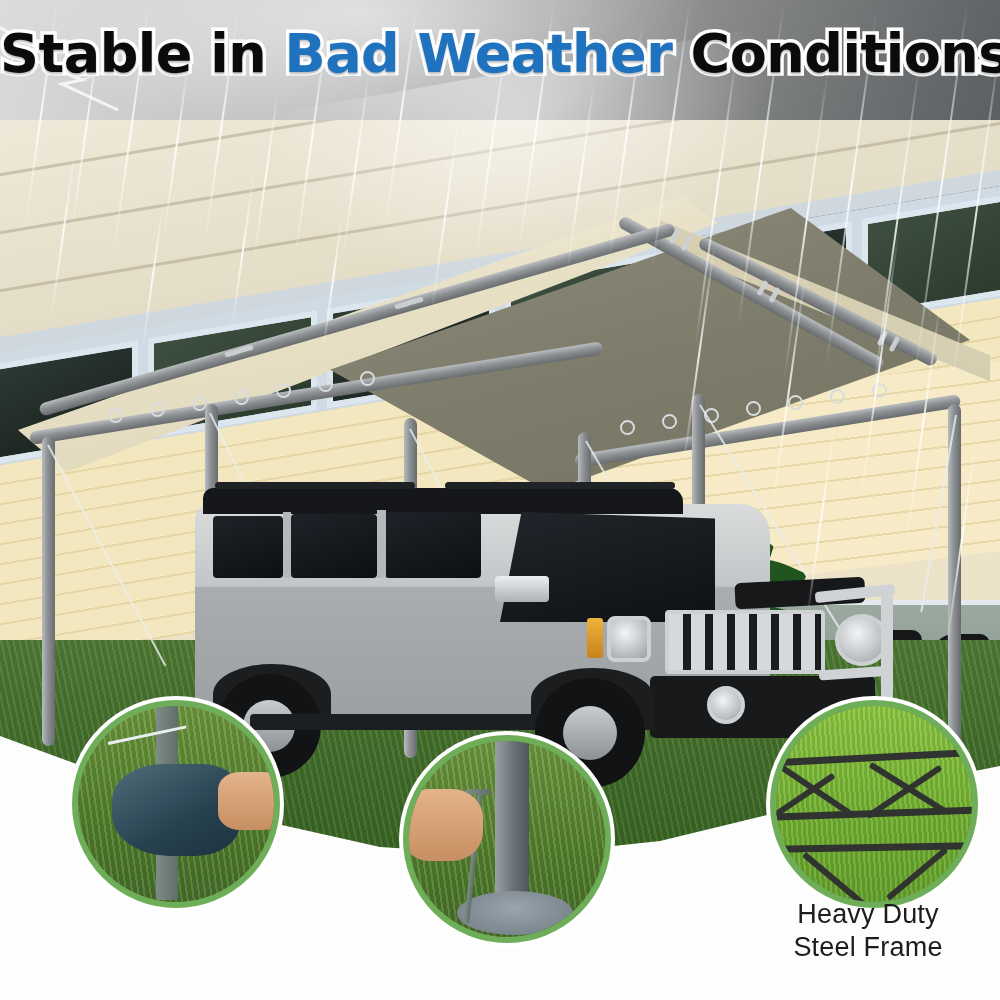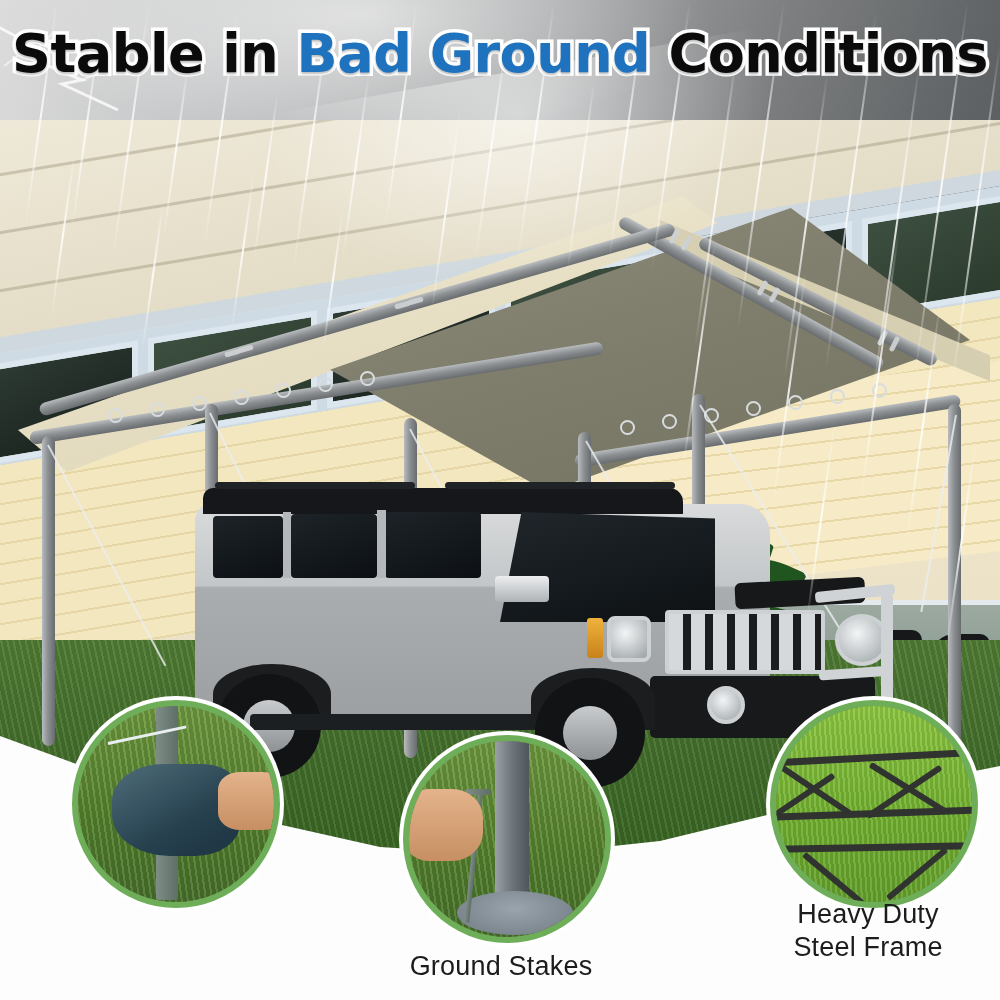--- a/index.html
+++ b/index.html
@@ -448,22 +448,21 @@
       <div class="bar" style="left:6px;top:58px;width:88px;height:6px;transform:rotate(34deg);transform-origin:left top;"></div>
       <div class="bar" style="left:90px;top:108px;width:88px;height:6px;transform:rotate(-34deg);transform-origin:left top;"></div>
       <div class="bar" style="left:96px;top:56px;width:90px;height:6px;transform:rotate(32deg);transform-origin:left top;"></div>
       <div class="bar" style="left:-2px;top:106px;width:70px;height:6px;transform:rotate(-34deg);transform-origin:left top;"></div>
       <div class="bar" style="left:30px;top:146px;width:76px;height:6px;transform:rotate(40deg);transform-origin:left top;"></div>
       <div class="bar" style="left:110px;top:190px;width:76px;height:6px;transform:rotate(-40deg);transform-origin:left top;"></div>
     </div>
   </div>
 
 
-  <div class="label" style="left:361px;top:950px;width:280px;">Ground Stakes</div>
 
   <div class="label" style="left:728px;top:898px;width:280px;">Heavy Duty
 Steel Frame</div>
 
   <div class="title">
-    <span class="t-dark">Stable in </span><span class="t-blue">Bad Ground</span><span class="t-dark"> Conditions</span>
+    <span class="t-dark">Stable in </span><span class="t-blue">Bad Weather</span><span class="t-dark"> Conditions</span>
   </div>
 
 </div>
 
 </body></html>

